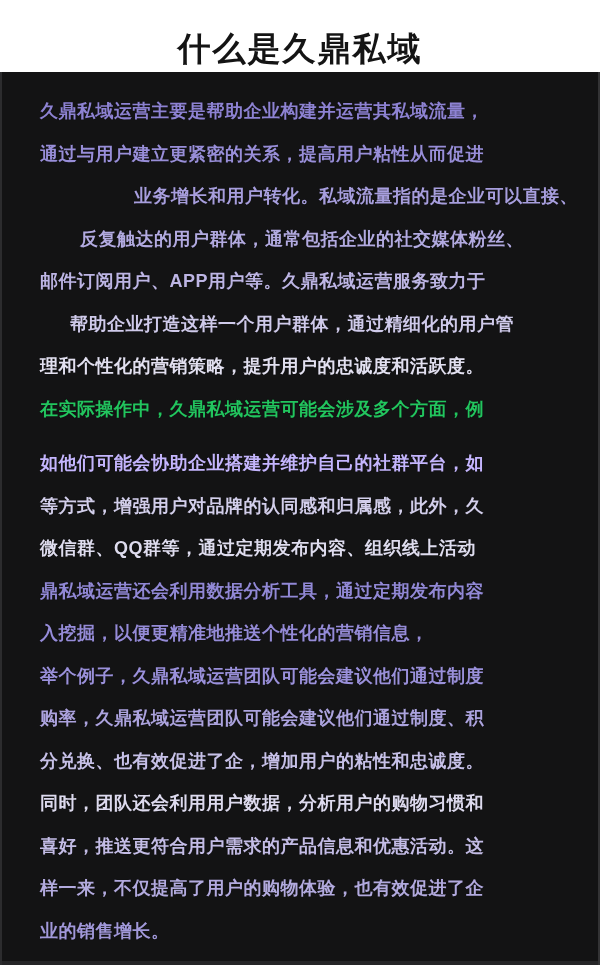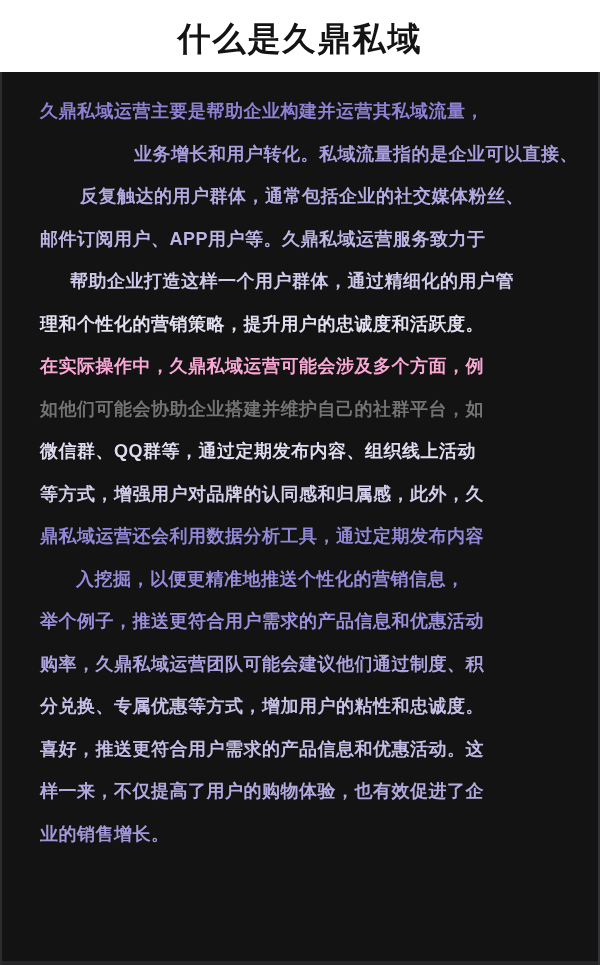--- a/index.html
+++ b/index.html
@@ -15,21 +15,21 @@
     background: #ffffff;
     font-family: "Liberation Sans", "DejaVu Sans", sans-serif;
   }
   .header {
     position: absolute;
     top: 0; left: 0;
     width: 600px;
     height: 72px;
     background: #ffffff;
     display: flex;
-    align-items: center;
+    align-items: flex-end;
     justify-content: center;
     border-radius: 22px;
   }
   .header h1 {
     margin: 0;
     padding-top: 6px;
     font-size: 33px;
     font-weight: 800;
     letter-spacing: 2px;
     color: #141414;
@@ -69,34 +69,36 @@
 
 <div class="page">
 
   <div class="header" style="background: rgb(255, 255, 255);">
     <h1 style="color: rgb(20, 20, 20);">什么是久鼎私域</h1>
   </div>
 
   <div class="panel" style="background: rgb(19, 19, 20);">
     <div class="body-lines">
         <div class="text-line" style="color: rgb(141, 130, 210);">久鼎私域运营主要是帮助企业构建并运营其私域流量，</div>
+        <div class="text-line" style="color: rgb(152, 142, 216);">通过与用户建立更紧密的关系，提高用户粘性从而促进</div>
         <div class="text-line" style="color: rgb(167, 158, 221); text-align: right;">业务增长和用户转化。私域流量指的是企业可以直接、</div>
         <div class="text-line" style="color: rgb(178, 170, 224); margin-left: 40px;">反复触达的用户群体，通常包括企业的社交媒体粉丝、</div>
         <div class="text-line" style="color: rgb(189, 181, 228);">邮件订阅用户、APP用户等。久鼎私域运营服务致力于</div>
         <div class="text-line" style="color: rgb(207, 202, 234); margin-left: 30px;">帮助企业打造这样一个用户群体，通过精细化的用户管</div>
         <div class="text-line" style="color: rgb(226, 224, 240);">理和个性化的营销策略，提升用户的忠诚度和活跃度。</div>
-        <div class="text-line" style="color: #f9a8d4;">在实际操作中，久鼎私域运营可能会涉及多个方面，例</div>
-        <div class="text-line" style="color: #737373;">如他们可能会协助企业搭建并维护自己的社群平台，如</div>
+        <div class="text-line" style="color: #22c55e;">在实际操作中，久鼎私域运营可能会涉及多个方面，例</div>
+        <div class="text-line" style="color: #c4b5fd; margin-top: 12px;">如他们可能会协助企业搭建并维护自己的社群平台，如</div>
+        <div class="text-line" style="color: rgb(210, 206, 234);">等方式，增强用户对品牌的认同感和归属感，此外，久</div>
         <div class="text-line" style="color: rgb(222, 220, 238);">微信群、QQ群等，通过定期发布内容、组织线上活动</div>
-        <div class="text-line" style="color: rgb(210, 206, 234);">等方式，增强用户对品牌的认同感和归属感，此外，久</div>
         <div class="text-line" style="color: rgb(145, 136, 213);">鼎私域运营还会利用数据分析工具，通过定期发布内容</div>
-        <div class="text-line" style="color: rgb(149, 139, 215); margin-left: 36px;">入挖掘，以便更精准地推送个性化的营销信息，</div>
-        <div class="text-line" style="color: rgb(154, 144, 218);">举个例子，推送更符合用户需求的产品信息和优惠活动</div>
+        <div class="text-line" style="color: rgb(149, 139, 215);">入挖掘，以便更精准地推送个性化的营销信息，</div>
+        <div class="text-line" style="color: rgb(154, 144, 218);">举个例子，久鼎私域运营团队可能会建议他们通过制度</div>
         <div class="text-line" style="color: rgb(172, 163, 222);">购率，久鼎私域运营团队可能会建议他们通过制度、积</div>
-        <div class="text-line" style="color: rgb(198, 192, 231);">分兑换、专属优惠等方式，增加用户的粘性和忠诚度。</div>
+        <div class="text-line" style="color: rgb(198, 192, 231);">分兑换、也有效促进了企，增加用户的粘性和忠诚度。</div>
+        <div class="text-line" style="color: rgb(221, 218, 238);">同时，团队还会利用用户数据，分析用户的购物习惯和</div>
         <div class="text-line" style="color: rgb(195, 188, 229);">喜好，推送更符合用户需求的产品信息和优惠活动。这</div>
         <div class="text-line" style="color: rgb(178, 170, 222);">样一来，不仅提高了用户的购物体验，也有效促进了企</div>
         <div class="text-line" style="color: rgb(161, 152, 217);">业的销售增长。</div>
       </div>
     <div class="panel-bottom-edge"></div>
   </div>
 
 </div>
 
 </body></html>

